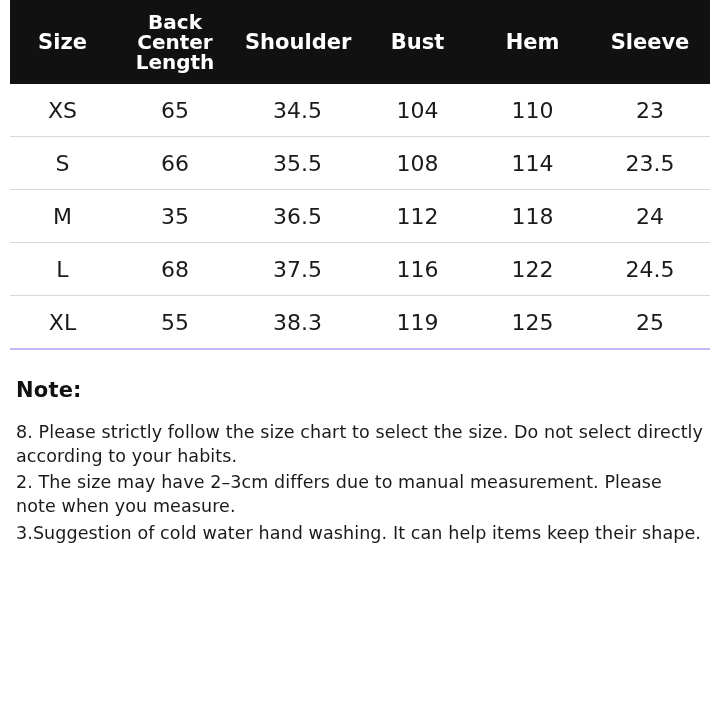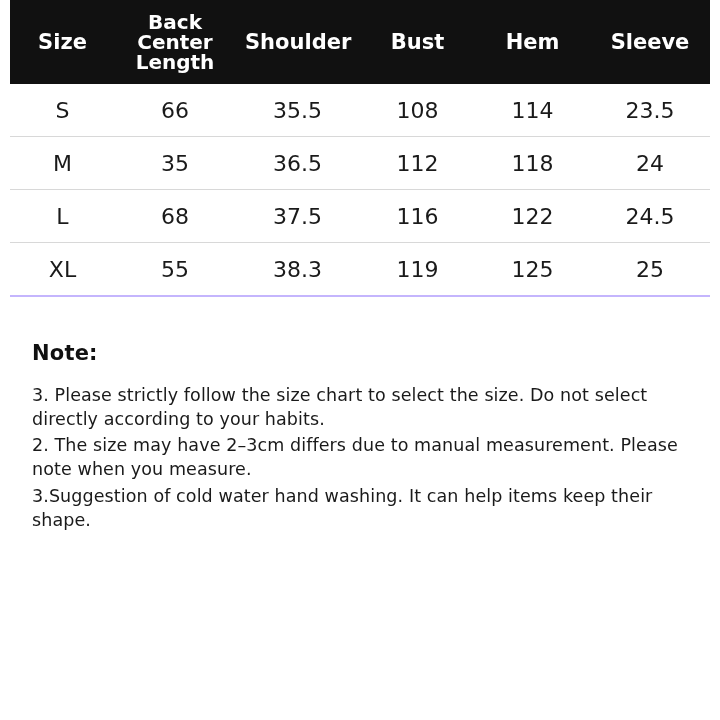--- a/index.html
+++ b/index.html
@@ -71,21 +71,21 @@
   
   col.c-size { width: 105px; }
   col.c-bcl  { width: 120px; }
   col.c-sho  { width: 125px; }
   col.c-bust { width: 115px; }
   col.c-hem  { width: 115px; }
   col.c-slv  { width: 120px; }
 
   
   .notes {
-    margin: 16px;
+    margin: 0;
     padding: 28px 16px 0 16px;
   }
   .notes-title {
     font-size: 21px;
     font-weight: bold;
     color: #111111;
     margin: 0 0 18px 0;
     letter-spacing: 0.2px;
   }
   .note-line {
@@ -128,20 +128,28 @@
         <th>
           <span class="hdr">Hem</span>
         </th>
         <th>
           <span class="hdr">Sleeve</span>
         </th>
       </tr>
     </thead>
     <tbody>
       <tr>
+        <td>XS</td>
+        <td>65</td>
+        <td>34.5</td>
+        <td>104</td>
+        <td>110</td>
+        <td>23</td>
+      </tr>
+      <tr>
         <td>S</td>
         <td>66</td>
         <td>35.5</td>
         <td>108</td>
         <td>114</td>
         <td>23.5</td>
       </tr>
       <tr>
         <td>M</td>
         <td>35</td>
@@ -164,18 +172,18 @@
         <td>38.3</td>
         <td>119</td>
         <td>125</td>
         <td>25</td>
       </tr>
     </tbody>
   </table>
 
   <div class="notes">
     <div class="notes-title">Note:</div>
-    <p class="note-line">3. Please strictly follow the size chart  to select the size. Do not select directly according to your habits.</p>
+    <p class="note-line">8. Please strictly follow the size chart  to select the size. Do not select directly according to your habits.</p>
     <p class="note-line">2. The size may have 2–3cm differs due to manual measurement. Please note when you measure.</p>
     <p class="note-line">3.Suggestion of cold water hand washing. It can help items keep their shape.</p>
   </div>
 
 </div>
 
 </body></html>

